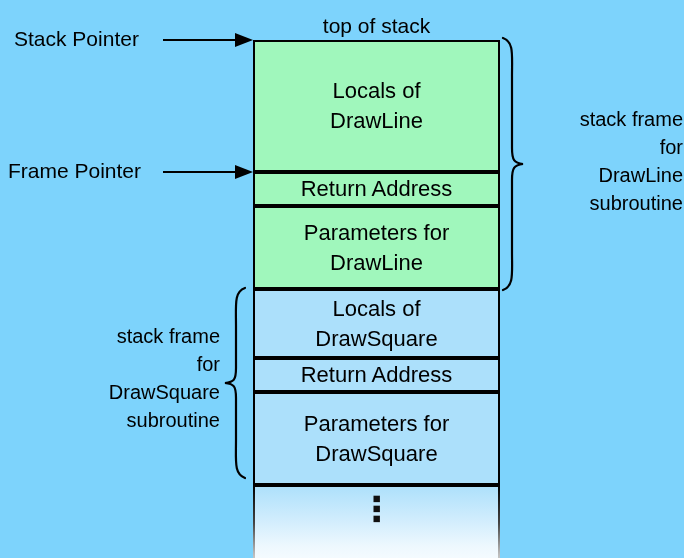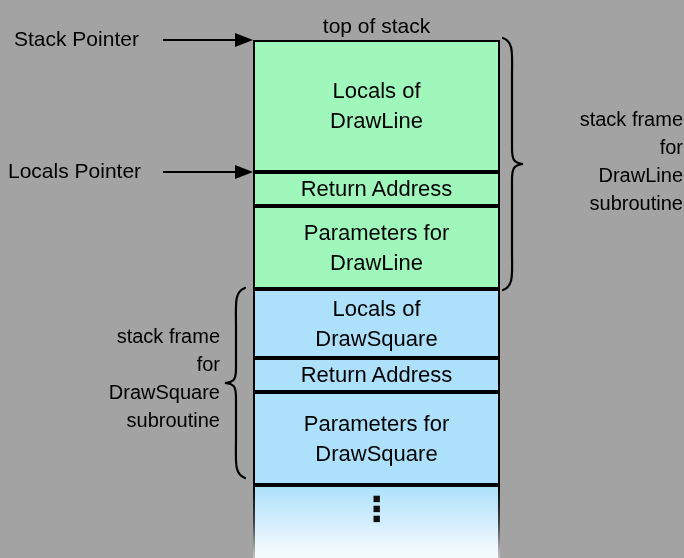--- a/index.html
+++ b/index.html
@@ -8,21 +8,21 @@
     background: #ffffff;
   }
   body {
     font-family: "Liberation Sans", sans-serif;
     color: #000000;
   }
   #canvas {
     position: relative;
     width: 684px;
     height: 558px;
-    background: #a3a3a3;
+    background: #7dd3fc;
     overflow: hidden;
   }
   .abs { position: absolute; }
 
   
   #stack-column {
     left: 253px;
     top: 40px;
     width: 291px;
     height: 495px;
@@ -143,21 +143,21 @@
 <div id="canvas">
 
   <div class="abs" id="top-of-stack-label">top of stack</div>
 
   <div class="abs pointer-label" id="stack-pointer-label">Stack Pointer</div>
   <svg class="abs pointer-arrow" id="stack-pointer-arrow" viewBox="0 0 90 16">
     <line x1="0" y1="8" x2="76" y2="8" stroke="#000" stroke-width="2"></line>
     <polygon points="72,1 90,8 72,15" fill="#000"></polygon>
   </svg>
 
-  <div class="abs pointer-label" id="frame-pointer-label">Locals Pointer</div>
+  <div class="abs pointer-label" id="frame-pointer-label">Frame Pointer</div>
   <svg class="abs pointer-arrow" id="frame-pointer-arrow" viewBox="0 0 90 16">
     <line x1="0" y1="8" x2="76" y2="8" stroke="#000" stroke-width="2"></line>
     <polygon points="72,1 90,8 72,15" fill="#000"></polygon>
   </svg>
 
   <div class="abs" id="stack-column">
 
     <div class="stack-cell cell-green" id="cell-locals-drawline">
       <span>
         <span>Locals of</span><br>

